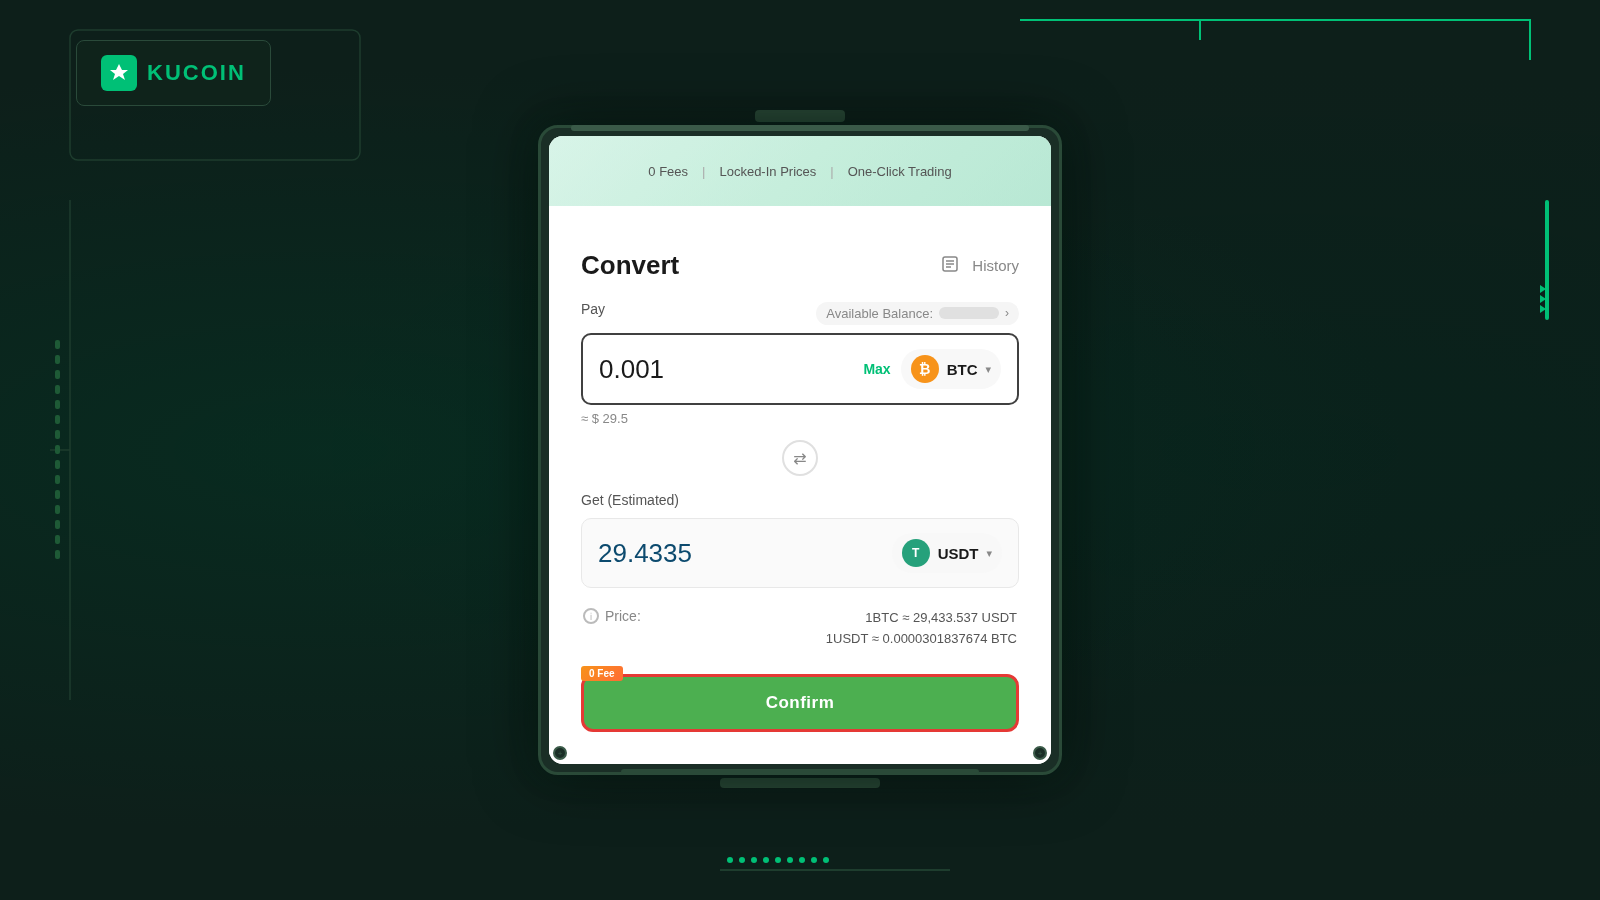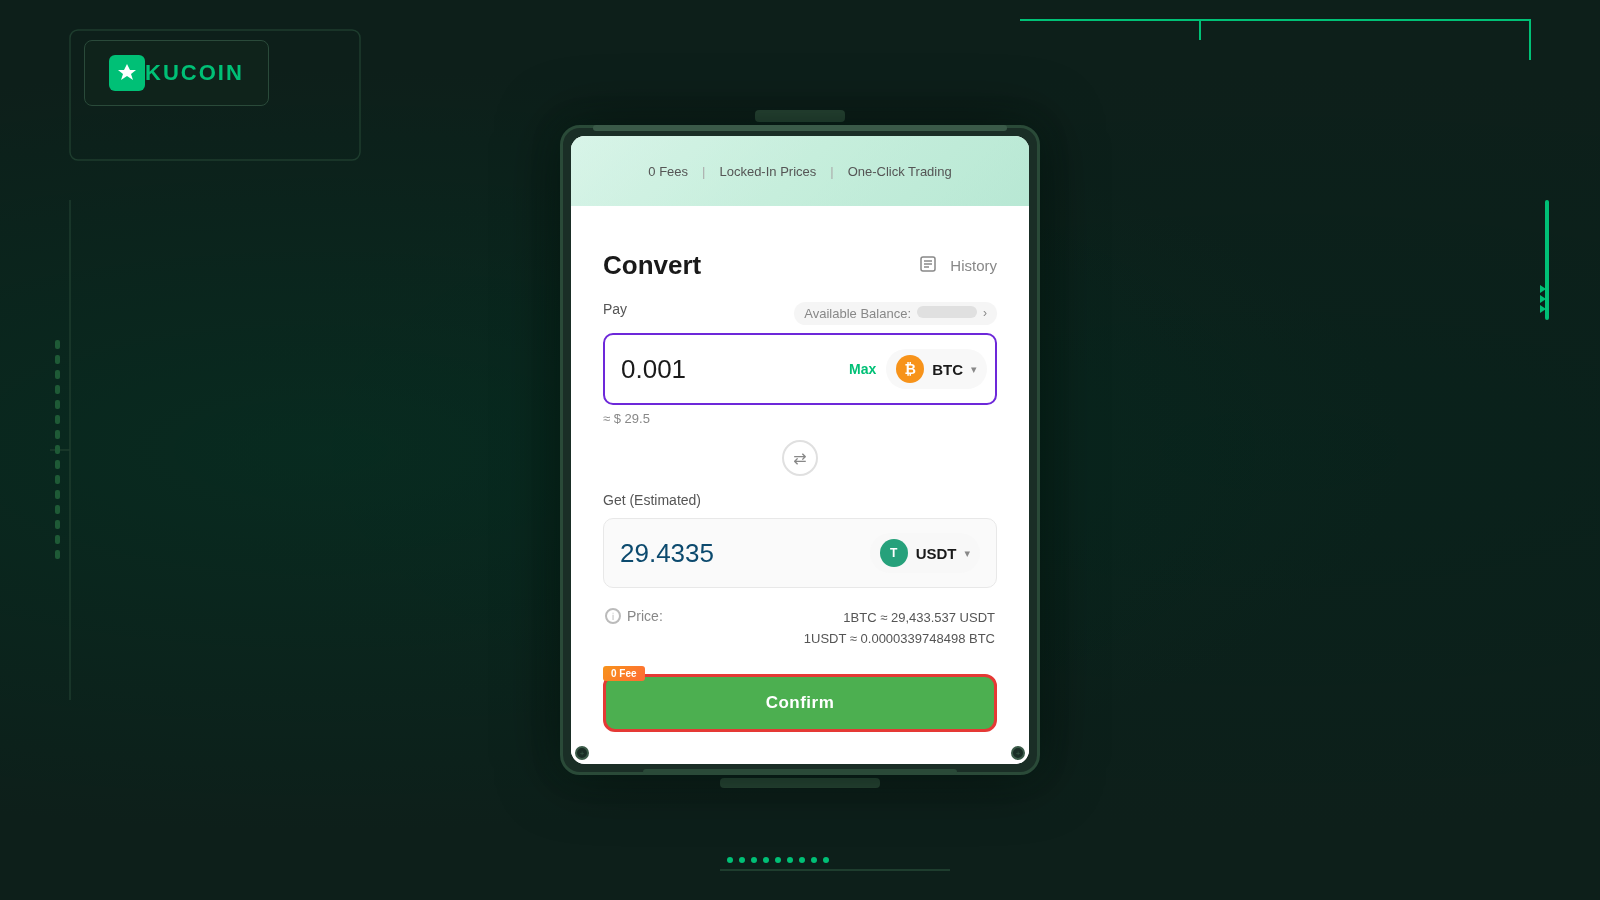--- a/index.html
+++ b/index.html
@@ -22,23 +22,24 @@
     .bg-decor {
       position: absolute;
       top: 0; left: 0; right: 0; bottom: 0;
       pointer-events: none;
     }
 
     
     .kucoin-logo {
       position: absolute;
       top: 40px;
-      left: 84px;
-      display: flex;
-      align-items: center;
+      left: 76px;
+      display: flex;
+      align-items: center;
+      gap: 10px;
       background: rgba(15, 35, 28, 0.9);
       border: 1.5px solid #2a4a3a;
       border-radius: 8px;
       padding: 14px 24px;
       justify-content: center;
     }
     .kucoin-logo-icon {
       width: 36px;
       height: 36px;
       background: #00c076;
@@ -53,21 +54,21 @@
     .kucoin-logo-text {
       color: #00c076;
       font-size: 22px;
       font-weight: 700;
       letter-spacing: 2px;
     }
 
     
     .widget-frame {
       position: relative;
-      width: 480px;
+      width: 524px;
       background: #1a2e26;
       border-radius: 20px;
       border: 3px solid #2a4a38;
       padding: 8px;
       box-shadow: 0 0 60px rgba(0, 0, 0, 0.6), 0 0 30px rgba(0, 80, 50, 0.2);
     }
     .widget-frame::before {
       content: '';
       position: absolute;
       top: -3px; left: 30px; right: 30px;
@@ -179,21 +180,21 @@
     }
 
     
     .section-label {
       font-size: 14px;
       color: #555;
       margin-bottom: 8px;
     }
     .available-balance {
       display: flex;
-      align-items: flex-start;
+      align-items: center;
       gap: 6px;
       font-size: 13px;
       color: #888;
       background: #f5f5f5;
       padding: 4px 10px;
       border-radius: 20px;
     }
     .available-balance-value {
       background: #e0e0e0;
       width: 60px;
@@ -201,21 +202,21 @@
       border-radius: 6px;
       display: inline-block;
     }
     .chevron-icon {
       font-size: 12px;
       color: #888;
     }
 
     
     .pay-input-box {
-      border: 2px solid #6d28d9;
+      border: 2px solid #404040;
       border-radius: 10px;
       padding: 14px 16px;
       display: flex;
       align-items: center;
       justify-content: space-between;
       margin-bottom: 6px;
       gap: 28px;
     }
     .pay-amount {
       font-size: 26px;
@@ -540,21 +541,21 @@
         </div>
       </div>
 
       <div class="price-row">
         <div class="price-label">
           <div class="price-label-icon">ℹ</div>
           <span>Price:</span>
         </div>
         <div class="price-values">
           <div>1BTC ≈ 29,433.537 USDT</div>
-          <div>1USDT ≈ 0.0000339748498 BTC</div>
+          <div>1USDT ≈ 0.0000301837674 BTC</div>
         </div>
       </div>
 
       <div class="confirm-btn-wrapper">
         <span class="fee-badge">0 Fee</span>
         <button class="confirm-btn">Confirm</button>
       </div>
     </div>
   </div>
 </div>

